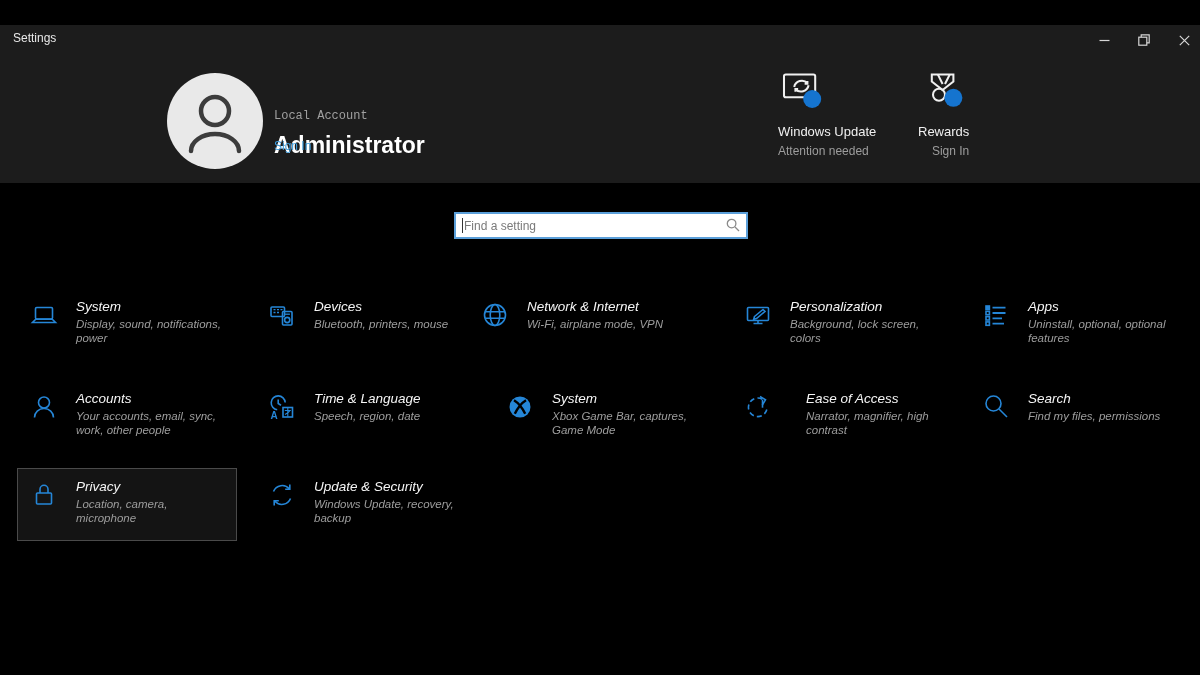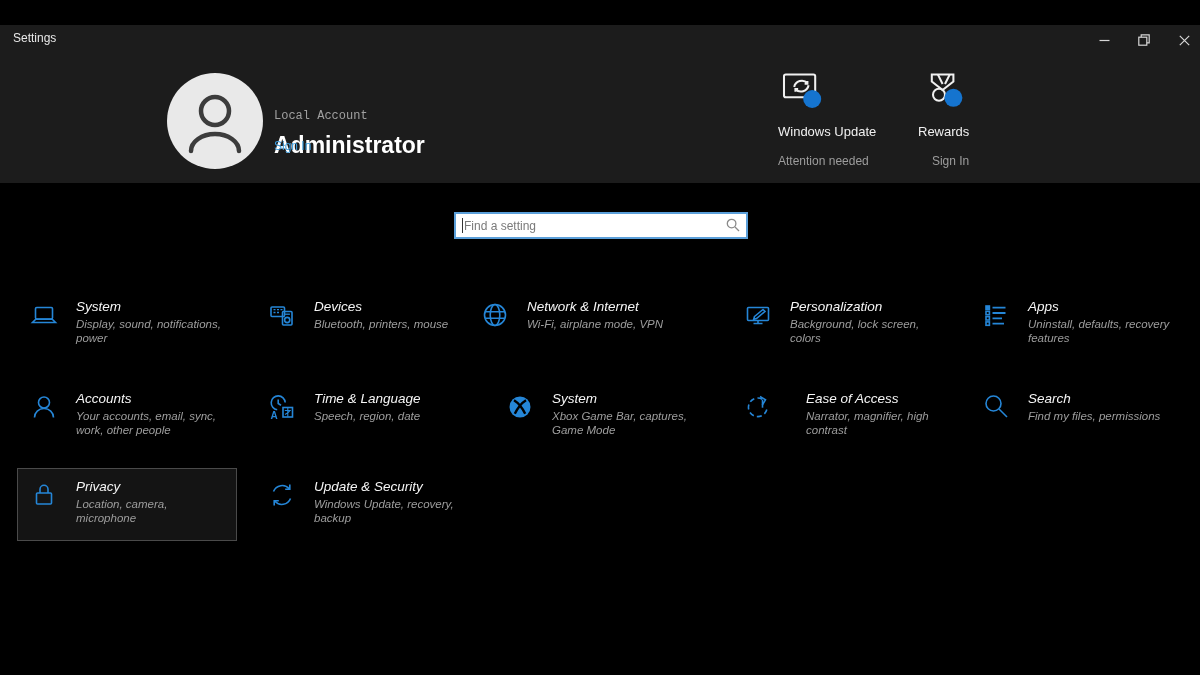--- a/index.html
+++ b/index.html
@@ -17,21 +17,21 @@
   
   .avatar { position:absolute; left:167px; top:73px; width:96px; height:96px; border-radius:50%;
             background:#e9e9e9; display:flex; align-items:center; justify-content:center; }
   .user-name { position:absolute; left:274px; top:87px; font-size:23px; font-weight:bold; color:#fff; }
   .user-type { position:absolute; left:274px; top:121px; font-size:12px; color:#a0a0a0; }
   .user-signin { position:absolute; left:274px; top:139px; font-size:12px; color:#3e9ddd; cursor:pointer; }
 
   
   .quick { position:absolute; top:66px; display:flex; flex-direction:column; }
   .quick .q-icon { height:52px; margin-bottom:6px; }
-  .quick .q-label { font-size:13px; color:#f0f0f0; margin-bottom:15px; }
+  .quick .q-label { font-size:13px; color:#f0f0f0; margin-bottom:5px; }
   .quick .q-status { font-size:12px; color:#9d9d9d; }
 
   
   .search-wrap { position:absolute; left:454px; top:212px; width:294px; height:27px; }
   .search-input { width:294px; height:27px; background:#fff; border:2px solid #5b9fd9;
                   font-size:12px; color:#b91c1c; padding:0 26px 0 8px; outline:none;
                   font-family:"Liberation Sans", sans-serif; }
   .search-input::placeholder { color:#7a7a7a; }
   .caret { position:absolute; left:8px; top:6px; width:1px; height:15px; background:#333; }
   .search-glass { position:absolute; right:8px; top:6px; }
@@ -184,21 +184,21 @@
       <svg width="28" height="28" viewBox="0 0 28 28" class="blue" stroke-width="1.5">
         <rect x="4" y="5" width="3.4" height="3.4" fill="#2586d7"></rect>
         <rect x="4" y="10.3" width="3.4" height="3.4"></rect>
         <rect x="4" y="15.6" width="3.4" height="3.4"></rect>
         <rect x="4" y="20.9" width="3.4" height="3.4"></rect>
         <path d="M10.5 6.7h13M10.5 12h13M10.5 17.3h9.5M10.5 22.6h11.5" stroke-width="1.8"></path>
       </svg>
     </span>
     <span class="t-text">
       <span class="t-title">Apps</span>
-      <span class="t-sub">Uninstall, defaults, recovery features</span>
+      <span class="t-sub">Uninstall, optional, optional features</span>
     </span>
   </div>
 
   <div class="tile" style="left:17px; top:380px;">
     <span class="t-icon">
       <svg width="28" height="28" viewBox="0 0 28 28" class="blue" stroke-width="1.8">
         <circle cx="14" cy="9.5" r="5.5"></circle>
         <path d="M4.5 24.5c0-5.2 4.2-9 9.5-9s9.5 3.8 9.5 9"></path>
       </svg>
     </span>

